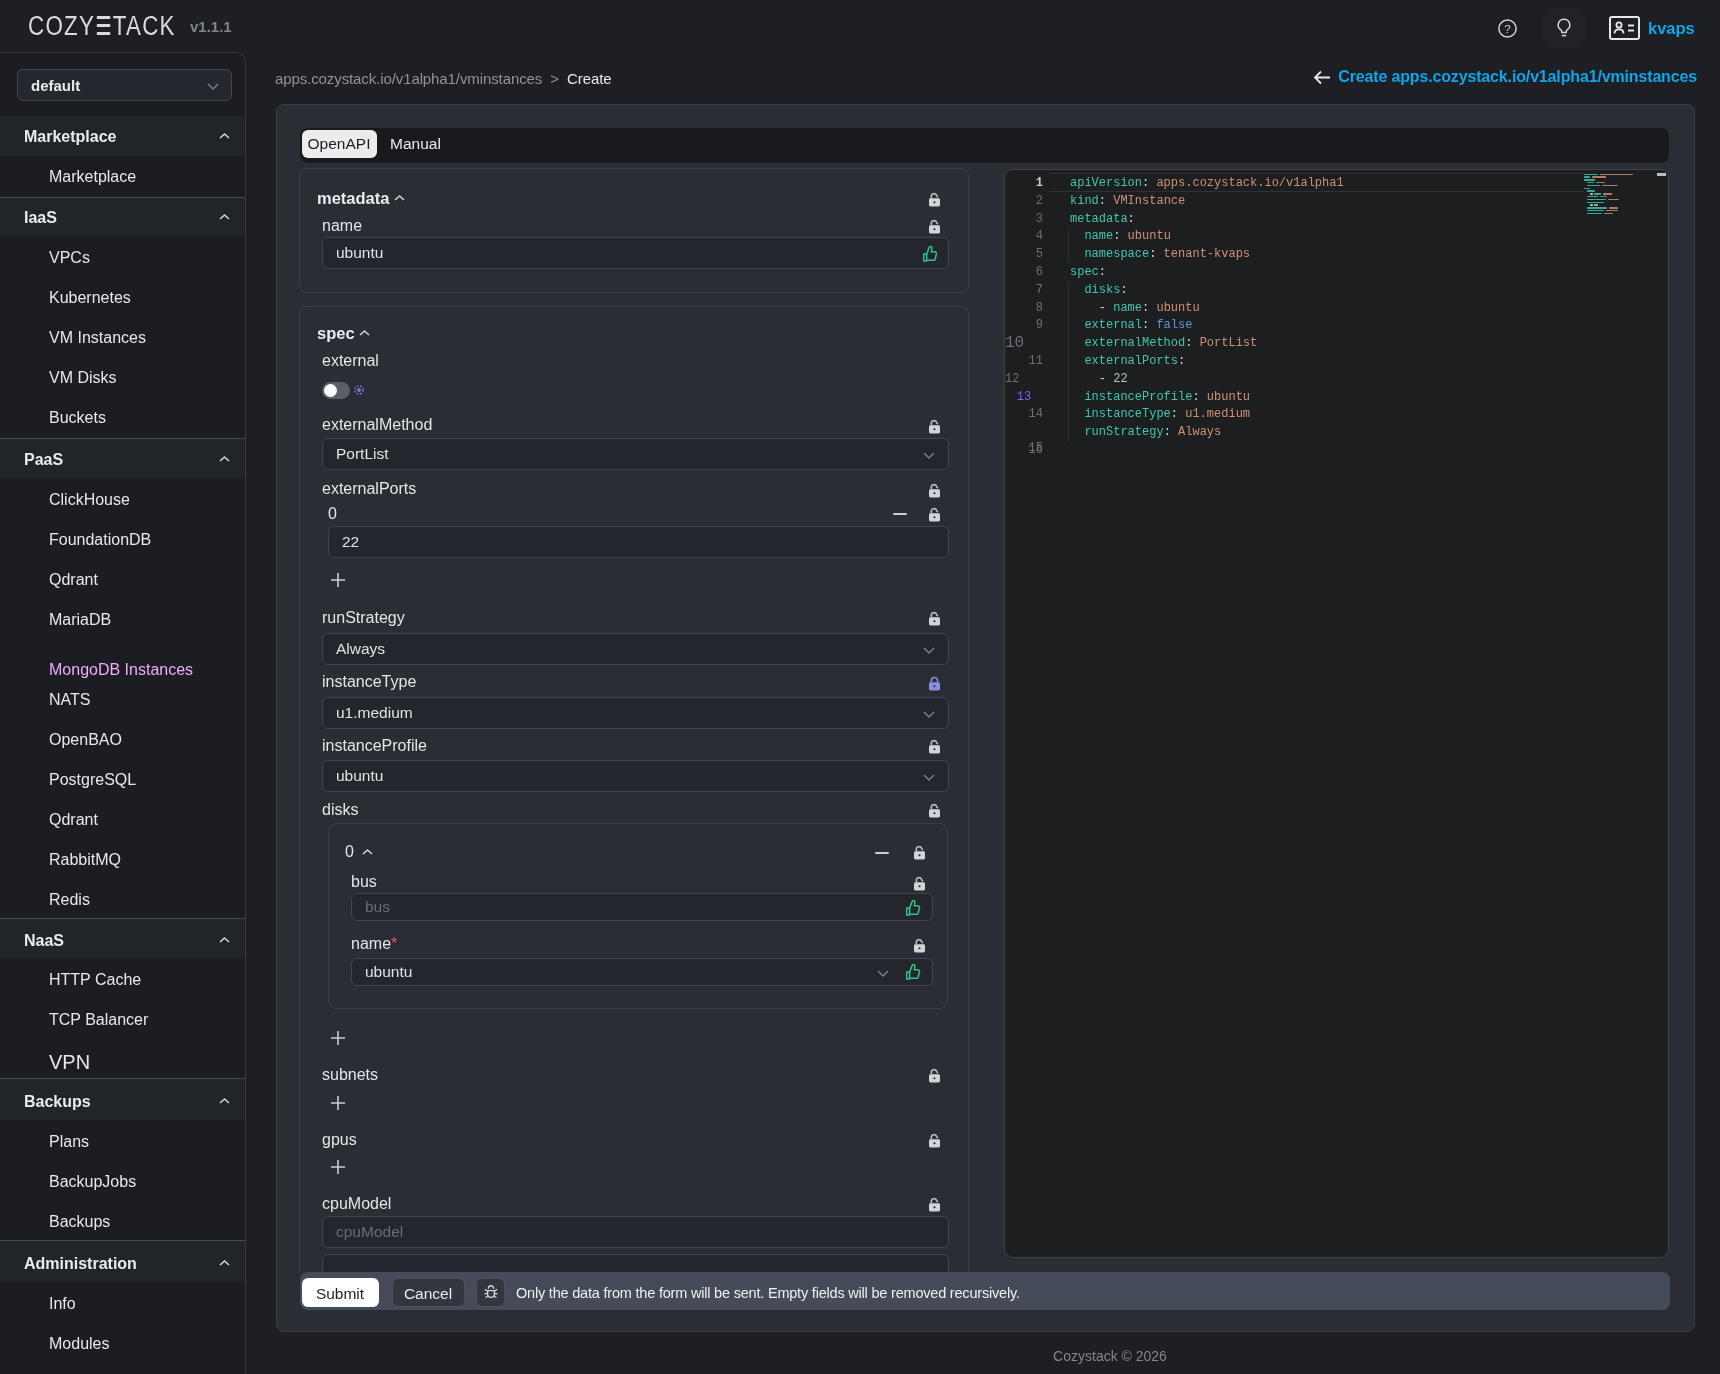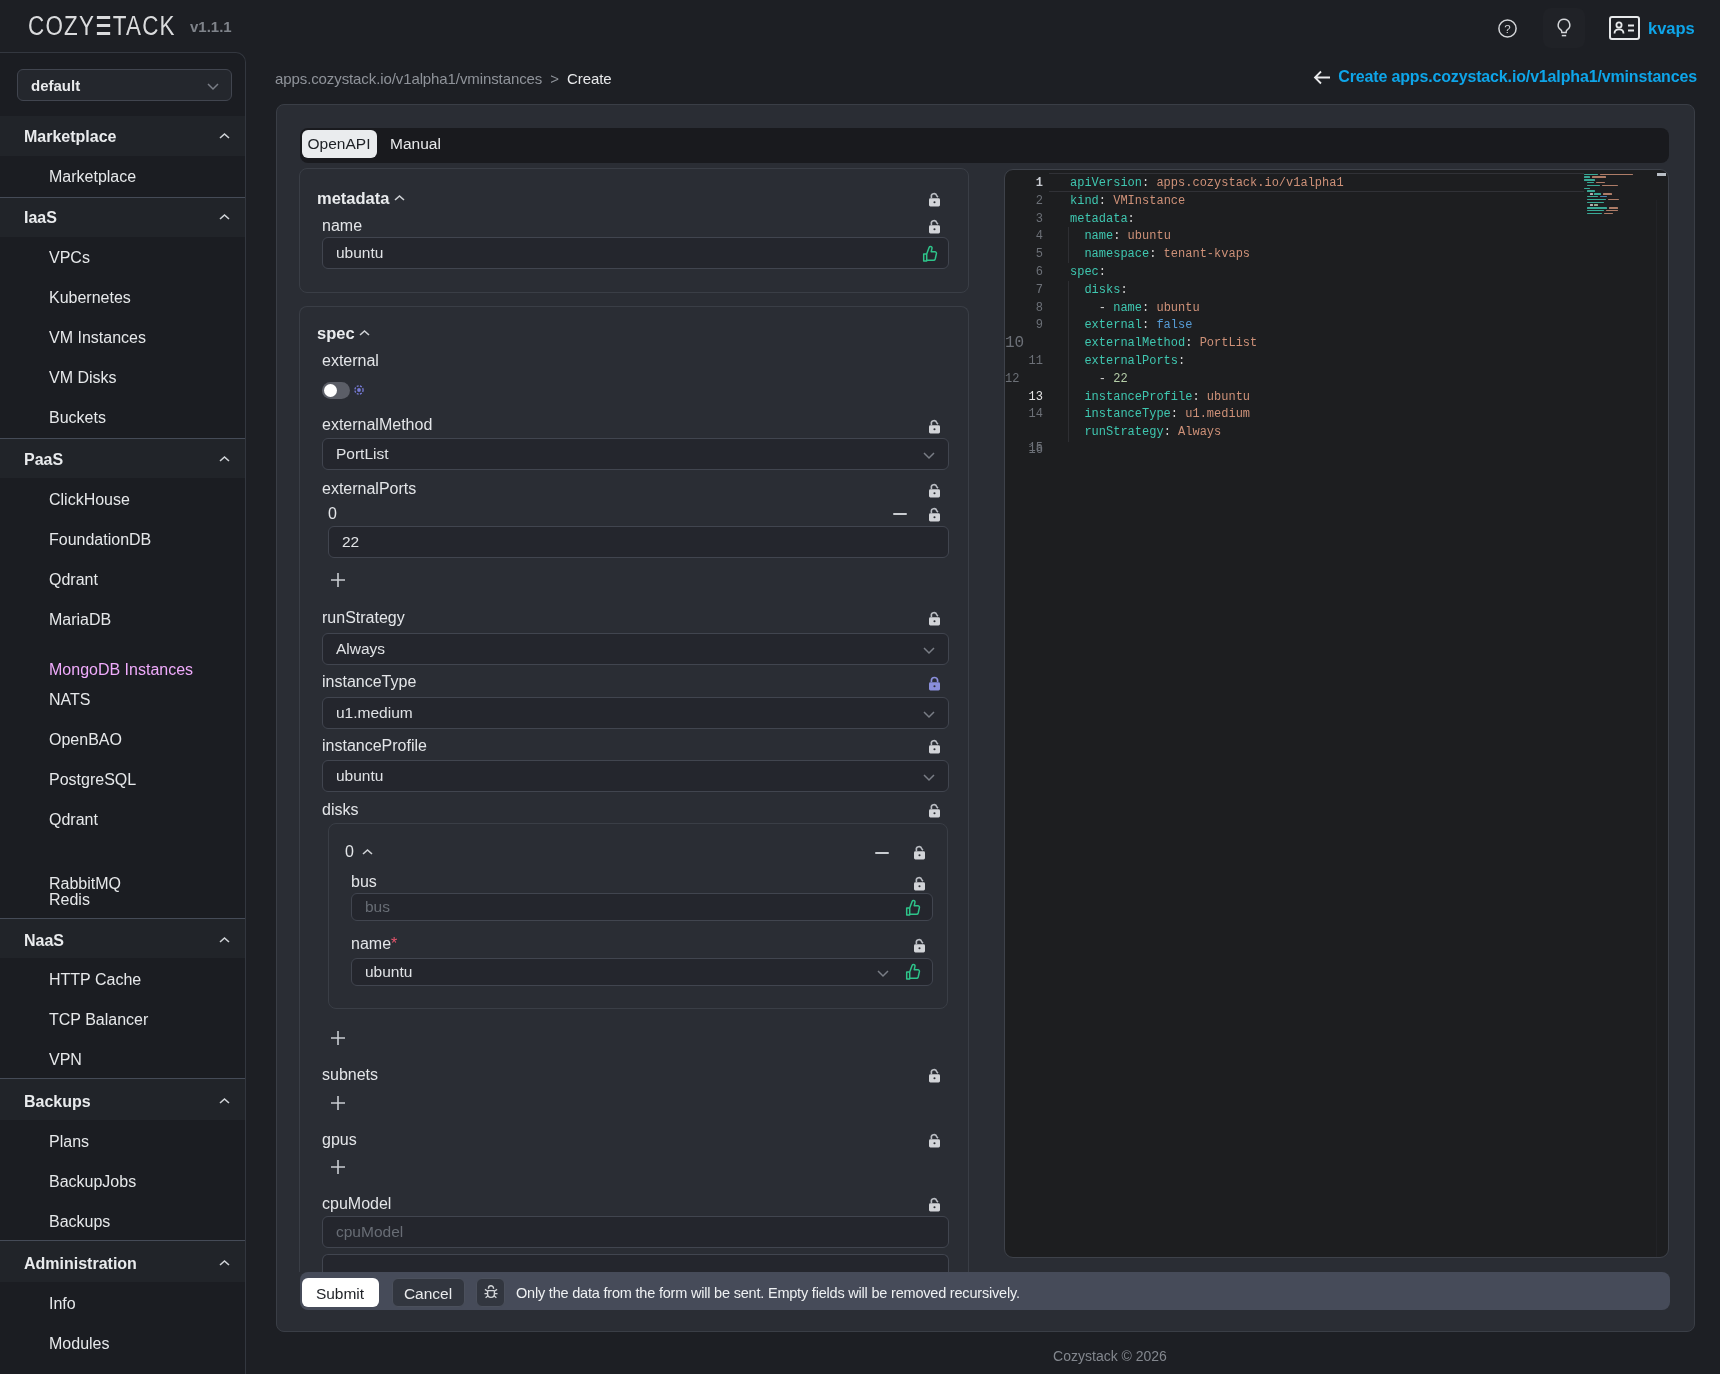--- a/index.html
+++ b/index.html
@@ -79,32 +79,32 @@
     </svg>
   <div class="abs" style="left:49px; top:438px; font-size:16px; color:#e6e8ea;">ClickHouse</div>
   <div class="abs" style="left:49px; top:478px; font-size:16px; color:#e6e8ea;">FoundationDB</div>
   <div class="abs" style="left:49px; top:518px; font-size:16px; color:#e6e8ea;">Qdrant</div>
   <div class="abs" style="left:49px; top:558px; font-size:16px; color:#e6e8ea;">MariaDB</div>
   <div class="abs" style="left:49px; top:598px; font-size:16px; color:#f0abfc;margin-top:10px;">MongoDB Instances</div>
   <div class="abs" style="left:49px; top:638px; font-size:16px; color:#e6e8ea;">NATS</div>
   <div class="abs" style="left:49px; top:678px; font-size:16px; color:#e6e8ea;">OpenBAO</div>
   <div class="abs" style="left:49px; top:718px; font-size:16px; color:#e6e8ea;">PostgreSQL</div>
   <div class="abs" style="left:49px; top:758px; font-size:16px; color:#e6e8ea;">Qdrant</div>
-  <div class="abs" style="left:49px; top:798px; font-size:16px; color:#e6e8ea;margin-top:24px;">RabbitMQ</div>
+  <div class="abs" style="left:49px; top:798px; font-size:16px; color:#e6e8ea;">RabbitMQ</div>
   <div class="abs" style="left:49px; top:838px; font-size:16px; color:#e6e8ea;">Redis</div>
   <div class="abs" style="left:0; top:865px; width:246px; height:1px; background:#454b57;"></div>
 
   <div class="abs" style="left:0; top:866px; width:246px; height:39px; background:#212429;"></div>
   <div class="abs" style="left:24px; top:879px; font-size:16px; font-weight:700; color:#e9ebed;">NaaS</div>
   <svg class="abs" style="left:219px; top:884px;" width="11" height="6" viewBox="0 0 11 6">
       <path d="M1 5 L5.5 1 L10 5" fill="none" stroke="#cfd2d6" stroke-width="1.6"></path>
     </svg>
   <div class="abs" style="left:49px; top:918px; font-size:16px; color:#e6e8ea;">HTTP Cache</div>
   <div class="abs" style="left:49px; top:958px; font-size:16px; color:#e6e8ea;">TCP Balancer</div>
-  <div class="abs" style="left:49px; top:998px; font-size:16px; color:#e6e8ea;">VPN</div>
+  <div class="abs" style="left:49px; top:998px; font-size:20px; color:#e6e8ea;">VPN</div>
   <div class="abs" style="left:0; top:1025px; width:246px; height:1px; background:#454b57;"></div>
 
   <div class="abs" style="left:0; top:1026px; width:246px; height:41px; background:#212429;"></div>
   <div class="abs" style="left:24px; top:1040px; font-size:16px; font-weight:700; color:#e9ebed;">Backups</div>
   <svg class="abs" style="left:219px; top:1045px;" width="11" height="6" viewBox="0 0 11 6">
       <path d="M1 5 L5.5 1 L10 5" fill="none" stroke="#cfd2d6" stroke-width="1.6"></path>
     </svg>
   <div class="abs" style="left:49px; top:1080px; font-size:16px; color:#e6e8ea;">Plans</div>
   <div class="abs" style="left:49px; top:1120px; font-size:16px; color:#e6e8ea;">BackupJobs</div>
   <div class="abs" style="left:49px; top:1160px; font-size:16px; color:#e6e8ea;">Backups</div>
@@ -346,21 +346,21 @@
       <div class="abs" style="left:0; top:40.5px; width:38px; text-align:right; font-family:'Liberation Mono',monospace; font-size:12px; line-height:16px; color:#6c7077; font-weight:400;">3</div>
       <div class="abs" style="left:0; top:58.3px; width:38px; text-align:right; font-family:'Liberation Mono',monospace; font-size:12px; line-height:16px; color:#6c7077; font-weight:400;">4</div>
       <div class="abs" style="left:0; top:76.1px; width:38px; text-align:right; font-family:'Liberation Mono',monospace; font-size:12px; line-height:16px; color:#6c7077; font-weight:400;">5</div>
       <div class="abs" style="left:0; top:93.9px; width:38px; text-align:right; font-family:'Liberation Mono',monospace; font-size:12px; line-height:16px; color:#6c7077; font-weight:400;">6</div>
       <div class="abs" style="left:0; top:111.7px; width:38px; text-align:right; font-family:'Liberation Mono',monospace; font-size:12px; line-height:16px; color:#6c7077; font-weight:400;">7</div>
       <div class="abs" style="left:0; top:129.5px; width:38px; text-align:right; font-family:'Liberation Mono',monospace; font-size:12px; line-height:16px; color:#6c7077; font-weight:400;">8</div>
       <div class="abs" style="left:0; top:147.3px; width:38px; text-align:right; font-family:'Liberation Mono',monospace; font-size:12px; line-height:16px; color:#6c7077; font-weight:400;">9</div>
       <div class="abs" style="left:0; top:165.1px; width:38px; text-align:left; font-family:'Liberation Mono',monospace; font-size:16px; line-height:16px; color:#6c7077; font-weight:400;">10</div>
       <div class="abs" style="left:0; top:182.9px; width:38px; text-align:right; font-family:'Liberation Mono',monospace; font-size:12px; line-height:16px; color:#6c7077; font-weight:400;">11</div>
       <div class="abs" style="left:0; top:200.7px; width:38px; font-family:'Liberation Mono',monospace; font-size:12px; line-height:16px; color:#6c7077; font-weight:400;">12</div>
-      <div class="abs" style="left:0; top:218.5px; width:38px; text-align:right; font-family:'Liberation Mono',monospace; font-size:12px; line-height:16px; color:#e5e5e5; font-weight:400;">13</div>
+      <div class="abs" style="left:0; top:218.5px; width:38px; text-align:center; font-family:'Liberation Mono',monospace; font-size:12px; line-height:16px; color:#8b5cf6; font-weight:400;">13</div>
       <div class="abs" style="left:0; top:236.3px; width:38px; text-align:right; font-family:'Liberation Mono',monospace; font-size:12px; line-height:16px; color:#6c7077; font-weight:400;">14</div>
       <div class="abs" style="left:0; top:254.1px; width:38px; text-align:right; font-family:'Liberation Mono',monospace; font-size:12px; line-height:16px; color:#6c7077; font-weight:400;margin-top:16px;">15</div>
       <div class="abs" style="left:0; top:271.9px; width:38px; text-align:right; font-family:'Liberation Mono',monospace; font-size:12px; line-height:16px; color:#6c7077; font-weight:400;">16</div>
     </div>
 
   <div id="code">
       <div class="abs" style="left:65px; top:4.9px; white-space:pre; font-family:'Liberation Mono',monospace; font-size:12px; line-height:16px;"><span style="color:#3fc7b0">apiVersion</span><span style="color:#d4d4d4">:</span><span style="color:#ce9178"> apps.cozystack.io/v1alpha1</span></div>
       <div class="abs" style="left:65px; top:22.7px; white-space:pre; font-family:'Liberation Mono',monospace; font-size:12px; line-height:16px;"><span style="color:#3fc7b0">kind</span><span style="color:#d4d4d4">:</span><span style="color:#ce9178"> VMInstance</span></div>
       <div class="abs" style="left:65px; top:40.5px; white-space:pre; font-family:'Liberation Mono',monospace; font-size:12px; line-height:16px;"><span style="color:#3fc7b0">metadata</span><span style="color:#d4d4d4">:</span></div>
       <div class="abs" style="left:65px; top:58.3px; white-space:pre; font-family:'Liberation Mono',monospace; font-size:12px; line-height:16px;">  <span style="color:#3fc7b0">name</span><span style="color:#d4d4d4">:</span><span style="color:#ce9178"> ubuntu</span></div>

